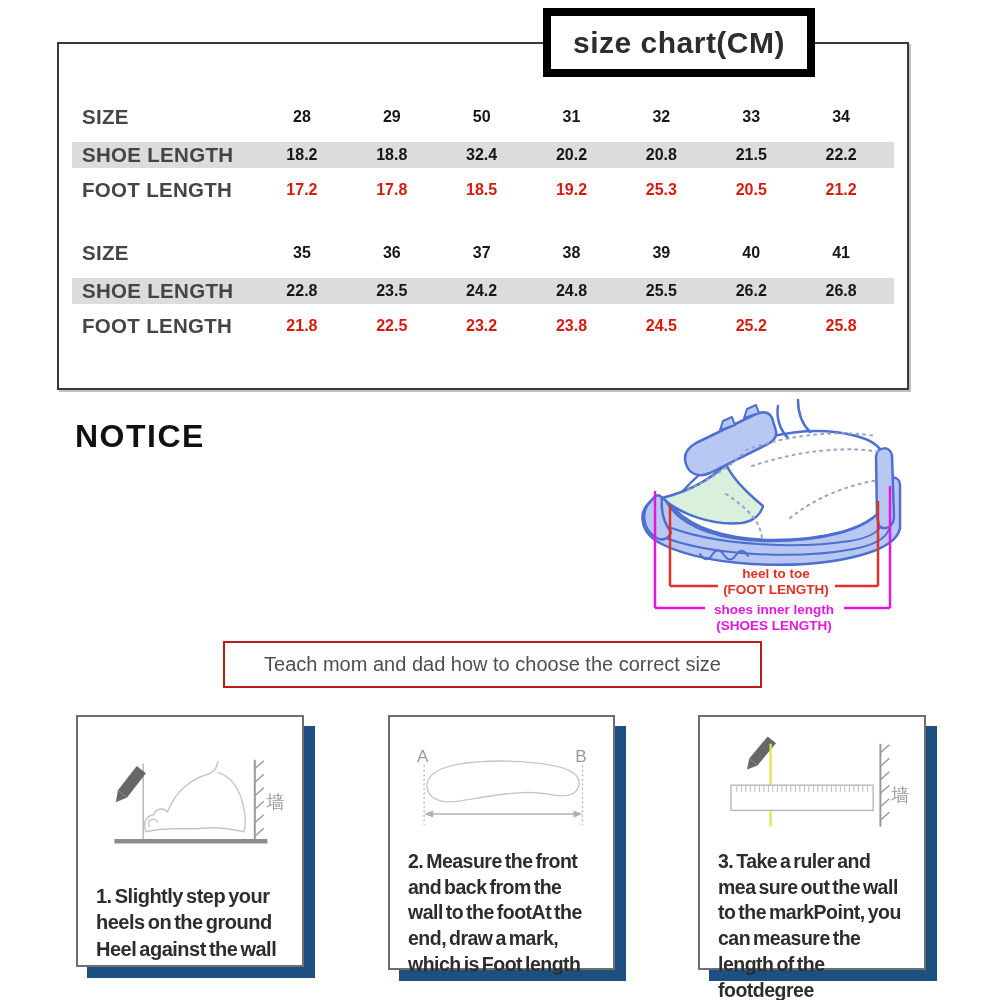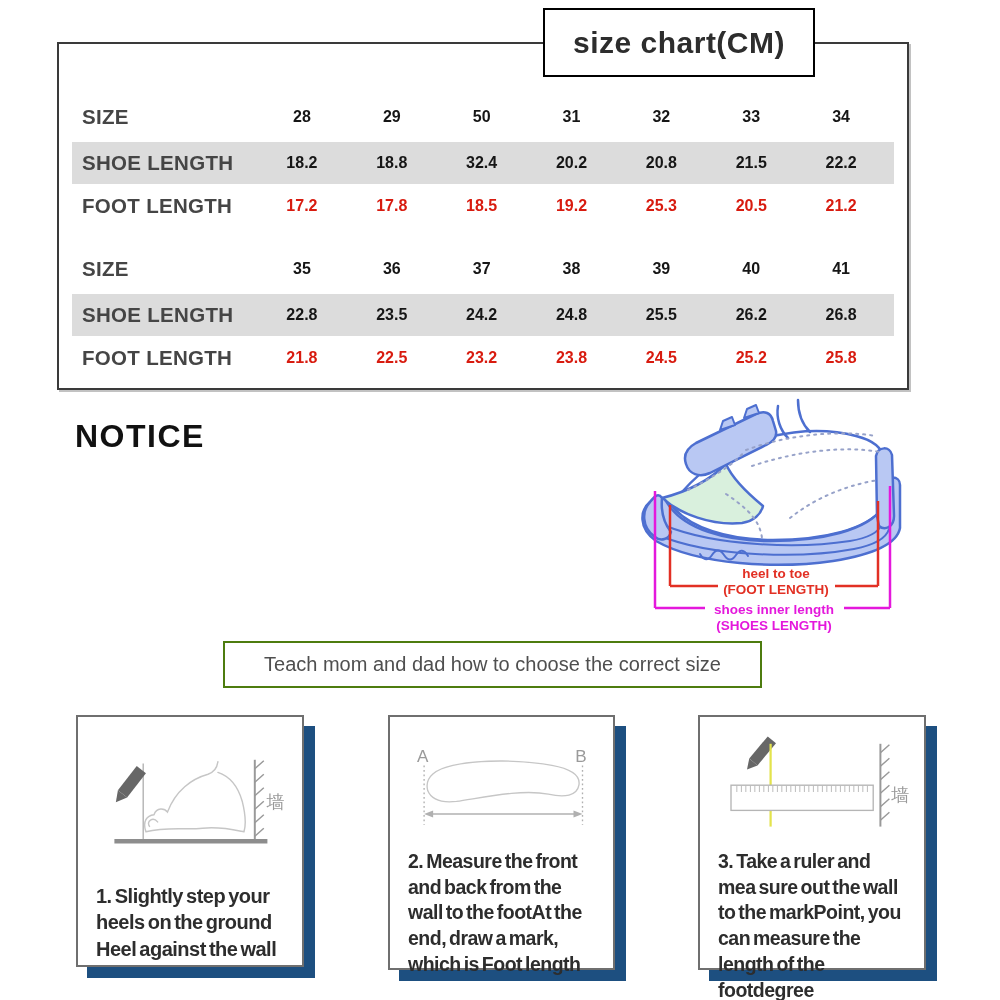--- a/index.html
+++ b/index.html
@@ -3,44 +3,44 @@
 <meta charset="utf-8">
 <style>
   html,body{margin:0;padding:0;background:#fff;}
   .canvas{position:relative;width:1000px;height:1000px;background:#fff;overflow:hidden;
           font-family:"Liberation Sans", sans-serif;}
 
   
   .table-wrap{position:absolute;left:57px;top:42px;width:852px;height:348px;
               border:2px solid #3a3a3a;box-shadow:2px 2px 0 rgba(120,120,120,.45);box-sizing:border-box;}
   .title-box{position:absolute;left:543px;top:8px;width:272px;height:69px;background:#fff;
-             border:2px solid #000000;box-sizing:border-box;display:flex;align-items:center;justify-content:center;}
+             border:8px solid #000000;box-sizing:border-box;display:flex;align-items:center;justify-content:center;}
   .title-box span{font-size:30px;font-weight:600;color:#2d2d2d;letter-spacing:.5px;}
   .tblock1{margin-top:52px;}
   .tblock2{margin-top:20px;}
   .trow{display:grid;grid-template-columns:175px repeat(7,1fr);align-items:center;
         margin:0 13px;padding:0 8px 0 10px;height:40px;}
   .size-row{height:42px;margin-bottom:4px;}
-  .shoe-row{background:#dcdcdc;height:42px;}
+  .shoe-row{background:#dcdcdc;height:26px;}
   .foot-row{height:44px;}
   .tlabel{font-size:20.5px;font-weight:bold;color:#454545;letter-spacing:.3px;}
   .tcell{text-align:center;font-size:16px;font-weight:bold;color:#161616;}
   .tcell.red{color:#d81b0f;}
 
   
   .notice{position:absolute;left:75px;top:418px;width:565px;}
   .notice h2{margin:0 0 20px 0;font-size:32px;font-weight:bold;color:#111;letter-spacing:1.5px;}
   .notice p{margin:0 0 21px 0;font-size:17.5px;line-height:1.42;color:#1c1c1c;}
   .notice .dot{font-size:14px;margin-right:7px;position:relative;top:-1px;}
 
   
   .shoe-svg{position:absolute;left:628px;top:398px;width:300px;height:245px;}
 
   
-  .banner{position:absolute;left:223px;top:641px;width:539px;height:47px;border:2px solid #4d7c0f;
+  .banner{position:absolute;left:223px;top:641px;width:539px;height:47px;border:2px solid #b91c1c;
           box-sizing:border-box;display:flex;align-items:center;justify-content:center;}
   .banner span{font-size:20px;color:#4f4f4f;}
 
   
   .panel{position:absolute;background:#fff;border:2px solid #6f6f6f;box-sizing:border-box;
          box-shadow:11px 11px 0 #1d4f80;}
   .panel-1{left:76px;top:715px;width:228px;height:252px;}
   .panel-2{left:388px;top:715px;width:227px;height:255px;}
   .panel-3{left:698px;top:715px;width:228px;height:255px;}
   .panel svg{display:block;width:100%;height:108px;margin-top:16px;}

